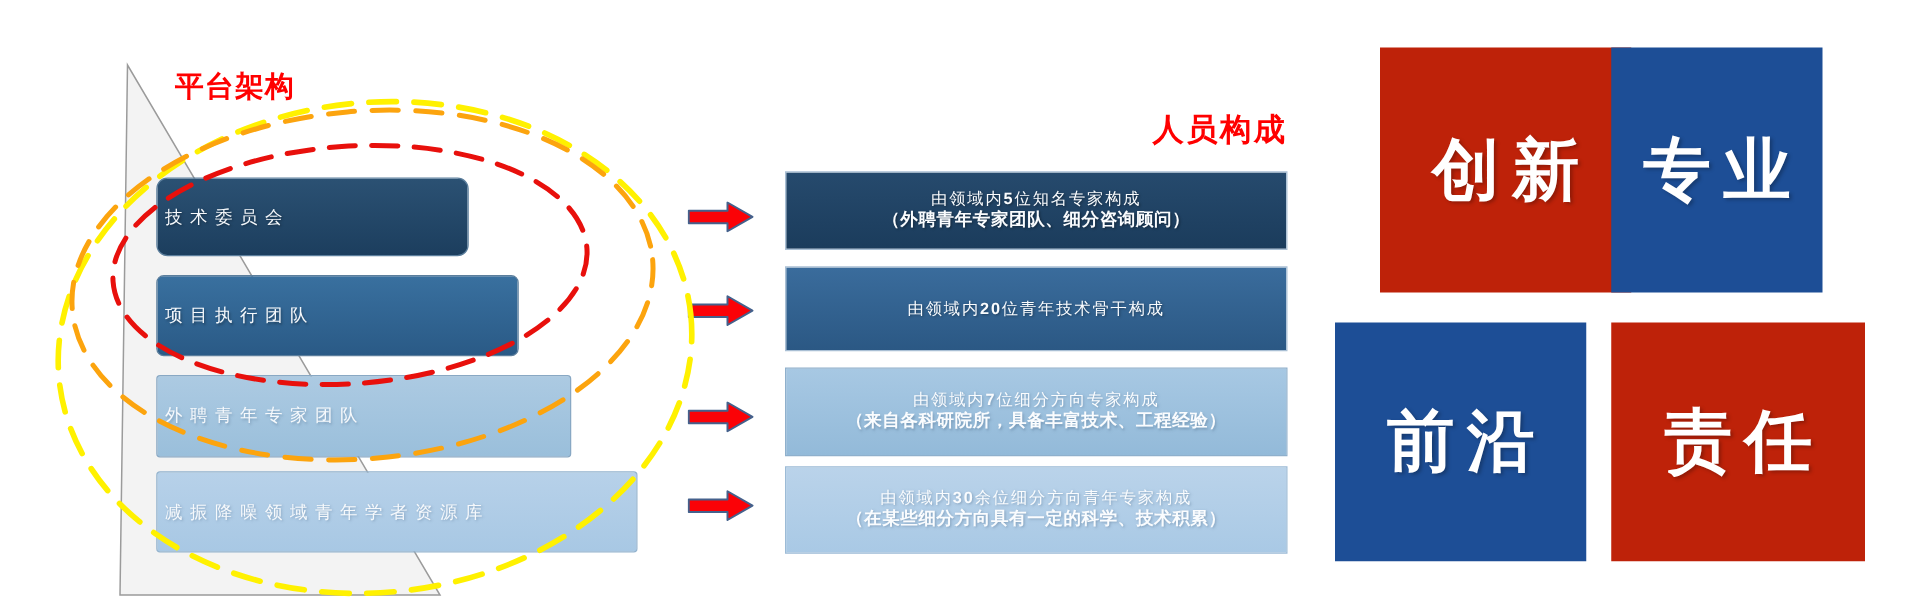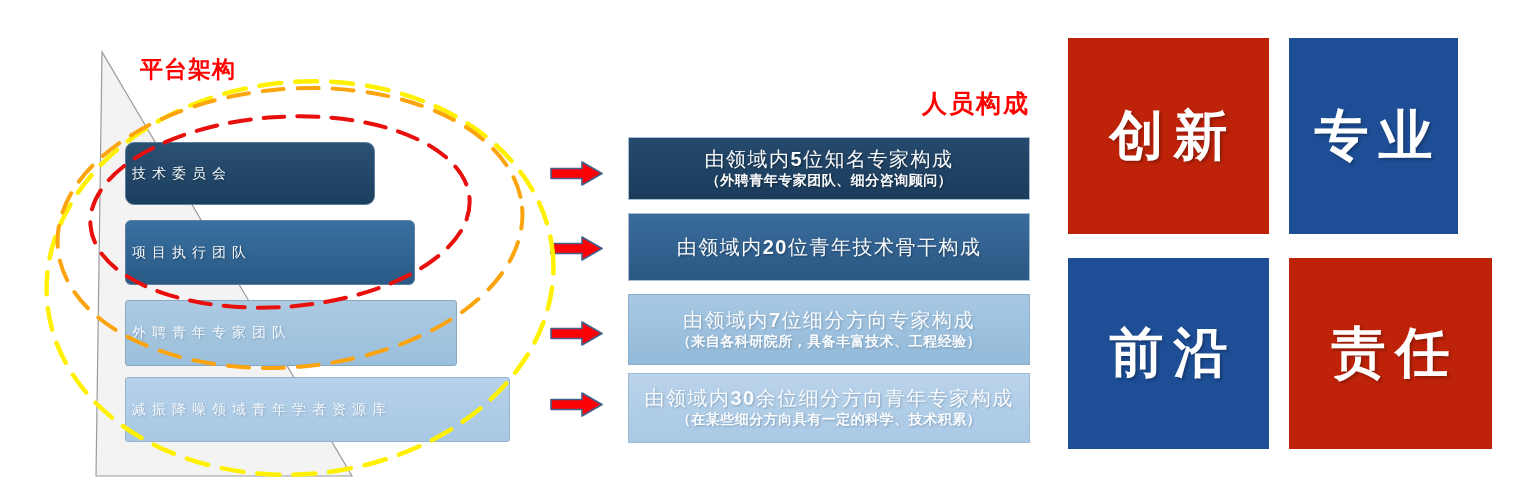--- a/index.html
+++ b/index.html
@@ -39,39 +39,39 @@
   
   .mid-title{
     position:absolute;left:628px;top:87px;width:402px;margin:0;text-align:right;
     font-size:25px;font-weight:bold;color:#FF0000;letter-spacing:2px;z-index:3;
   }
   .mbox{
     position:absolute;left:628px;width:402px;box-sizing:border-box;z-index:2;
     display:flex;flex-direction:column;align-items:center;justify-content:center;gap:2px;
     color:#FAFCFE;font-family:"Liberation Serif","DejaVu Serif",serif;text-align:center;
   }
-  .mbox-title{font-size:20px;letter-spacing:1.5px;line-height:1.15;}
+  .mbox-title{font-size:13px;letter-spacing:1.5px;line-height:1.15;}
   .mbox-sub{font-size:14px;font-weight:bold;letter-spacing:.5px;line-height:1.2;}
   .mbox .num{font-family:"Liberation Sans","DejaVu Sans",sans-serif;font-weight:bold;}
   .mbox1{top:137px;height:63px;background:linear-gradient(180deg,#264A6D,#1B3C5C);
     border:1px solid #A9BFD4;text-shadow:1px 1px 2px rgba(0,0,0,.4);}
   .mbox2{top:213px;height:68px;background:linear-gradient(180deg,#3A6C9C,#2B5884);
     border:1px solid #A9BFD4;text-shadow:1px 1px 2px rgba(0,0,0,.35);}
   .mbox3{top:294px;height:71px;background:linear-gradient(180deg,#A7C8E3,#93BAD9);
     border:1px solid #8FB0CC;text-shadow:1px 1px 2px rgba(90,120,150,.5);}
   .mbox4{top:373px;height:70px;background:linear-gradient(180deg,#BAD3EA,#A9C9E5);
     border:1px solid #9CBBD6;text-shadow:1px 1px 2px rgba(90,120,150,.5);}
 
   
   .tile{
     position:absolute;display:flex;align-items:center;justify-content:center;
     color:#ffffff;font-size:54px;font-weight:bold;letter-spacing:10px;text-indent:10px;
     text-shadow:2px 2px 3px rgba(0,0,0,.25);z-index:2;
   }
-  .tile1{left:1068px;top:38px;width:201px;height:196px;}
+  .tile1{left:1104px;top:38px;width:201px;height:196px;}
   .tile2{left:1289px;top:38px;width:169px;height:196px;}
   .tile3{left:1068px;top:258px;width:201px;height:191px;}
   .tile4{left:1289px;top:258px;width:203px;height:191px;}
 </style>
 </head>
 <body>
 
 <div class="stage">
 
   <svg class="layer" width="620" height="492" viewBox="0 0 620 492" style="z-index:1">

